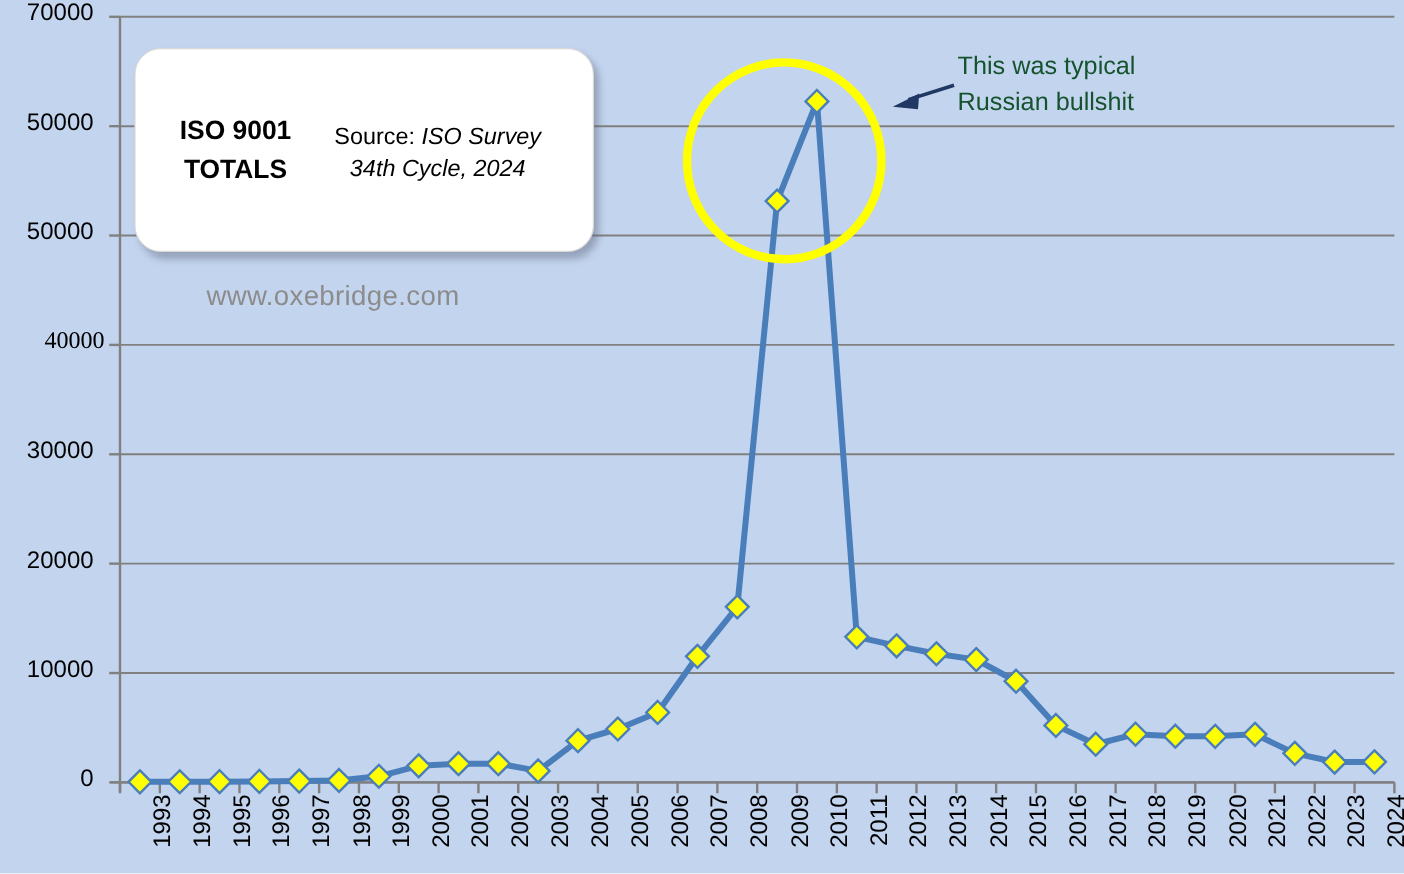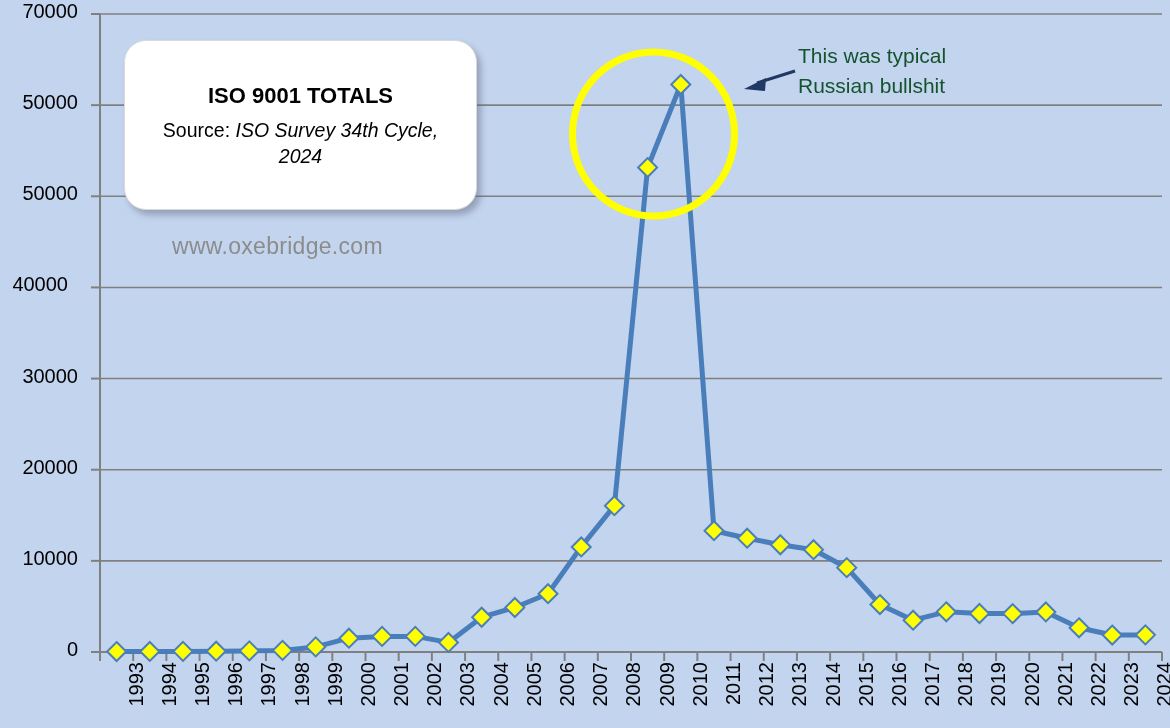--- a/index.html
+++ b/index.html
@@ -52,33 +52,32 @@
     font-size: 20px;
     color: #000000;
     font-family: "Liberation Sans", sans-serif;
     white-space: nowrap;
     letter-spacing: 0px;
   }
   #title-box {
     position: absolute;
     left: 112px;
     top: 40px;
-    width: 353px;
+    width: 383px;
     height: 170px;
     background: #ffffff;
     border: 1px solid #d9d9d9;
     border-radius: 22px;
     box-shadow: 4px 5px 6px rgba(90, 100, 120, 0.45);
     box-sizing: border-box;
     display: flex;
-    flex-direction: column;
+    flex-direction: row;
     align-items: center;
     justify-content: center;
     padding: 8px 22px;
-    margin-left: 12px;
   }
   #title-box .tline1,
   #title-box .tline2 {
     font-weight: bold;
     font-size: 22px;
     color: #000000;
     line-height: 1.45;
     text-align: center;
   }
   #title-box .tsource {
@@ -122,21 +121,21 @@
       <div class="ytick-wrap" style="top: 560.857px;">
         <div class="ytick-label" style="top: -14px; position: absolute; right: 10px;">10000</div>
       </div>
       <div class="ytick-wrap" style="top: 469.714px;">
         <div class="ytick-label" style="top: -14px; position: absolute; right: 10px;">20000</div>
       </div>
       <div class="ytick-wrap" style="top: 378.571px;">
         <div class="ytick-label" style="top: -14px; position: absolute; right: 10px;">30000</div>
       </div>
       <div class="ytick-wrap" style="top: 287.429px;">
-        <div class="ytick-label" style="top: -14px; position: absolute; right: 20px;">40000</div>
+        <div class="ytick-label" style="top: -14px; position: absolute; right: 1px; font-family: Liberation Serif, serif;">40000</div>
       </div>
       <div class="ytick-wrap" style="top: 196.286px;">
         <div class="ytick-label" style="top: -14px; position: absolute; right: 10px;">50000</div>
       </div>
       <div class="ytick-wrap" style="top: 105.143px;">
         <div class="ytick-label" style="top: -14px; position: absolute; right: 10px;">50000</div>
       </div>
       <div class="ytick-wrap" style="top: 14px;">
         <div class="ytick-label" style="top: -14px; position: absolute; right: 10px;">70000</div>
       </div>

